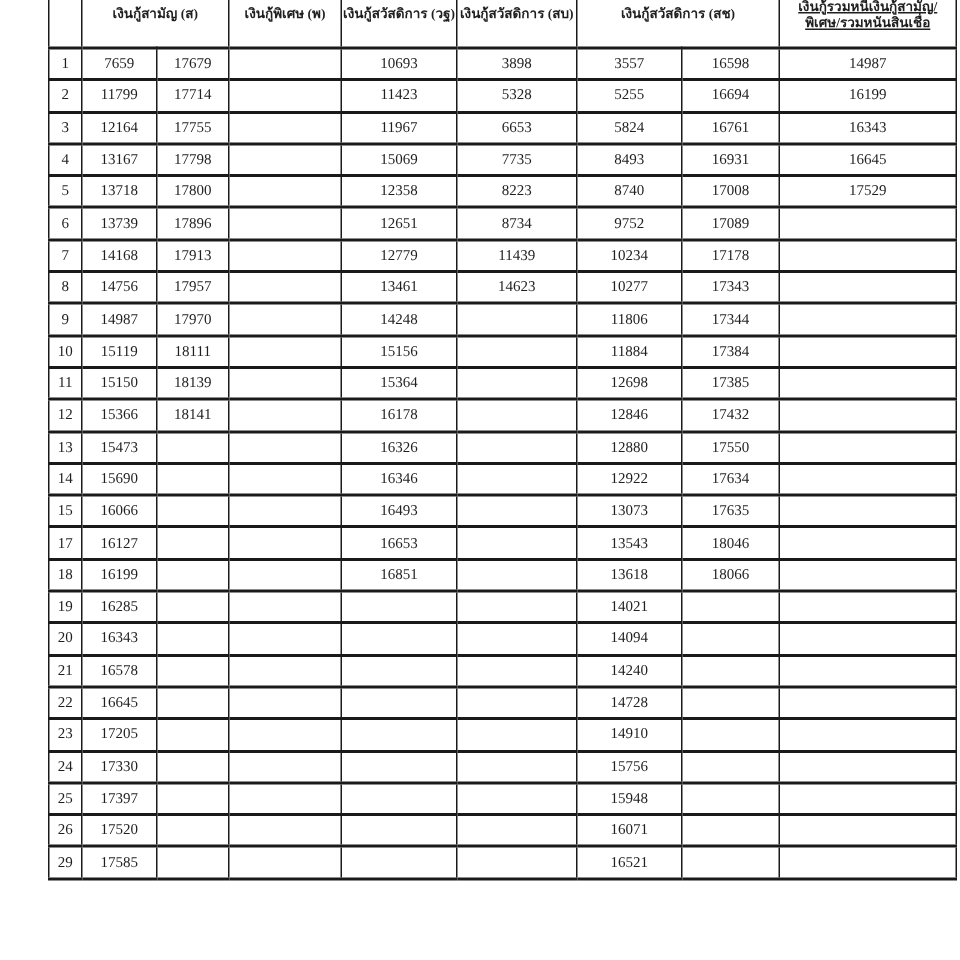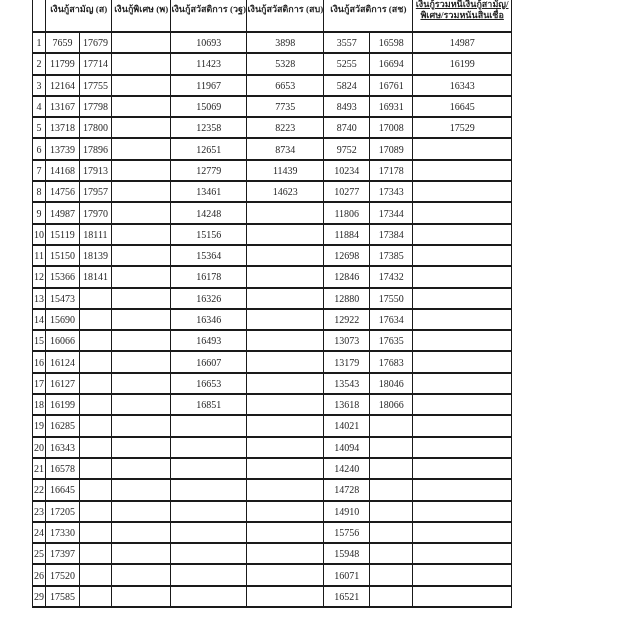--- a/index.html
+++ b/index.html
@@ -2,21 +2,21 @@
 <html><head>
 <meta charset="utf-8">
 <style>
   html, body {
     margin: 0;
     padding: 0;
     background: #ffffff;
   }
   #frame {
     position: relative;
-    width: 512px;
+    width: 640px;
     height: 640px;
     overflow: hidden;
     background: #ffffff;
     font-family: "Liberation Serif", "DejaVu Serif", serif;
     color: #1f1f1f;
   }
   table.loan-table {
     position: absolute;
     left: 32px;
     top: -14px;
@@ -239,31 +239,20 @@
           <td>16066</td>
           <td></td>
           <td></td>
           <td>16493</td>
           <td></td>
           <td>13073</td>
           <td>17635</td>
           <td></td>
         </tr>
         <tr>
-          <td>16</td>
-          <td>16124</td>
-          <td></td>
-          <td></td>
-          <td>16607</td>
-          <td></td>
-          <td>13179</td>
-          <td>17683</td>
-          <td></td>
-        </tr>
-        <tr>
           <td>17</td>
           <td>16127</td>
           <td></td>
           <td></td>
           <td>16653</td>
           <td></td>
           <td>13543</td>
           <td>18046</td>
           <td></td>
         </tr>

